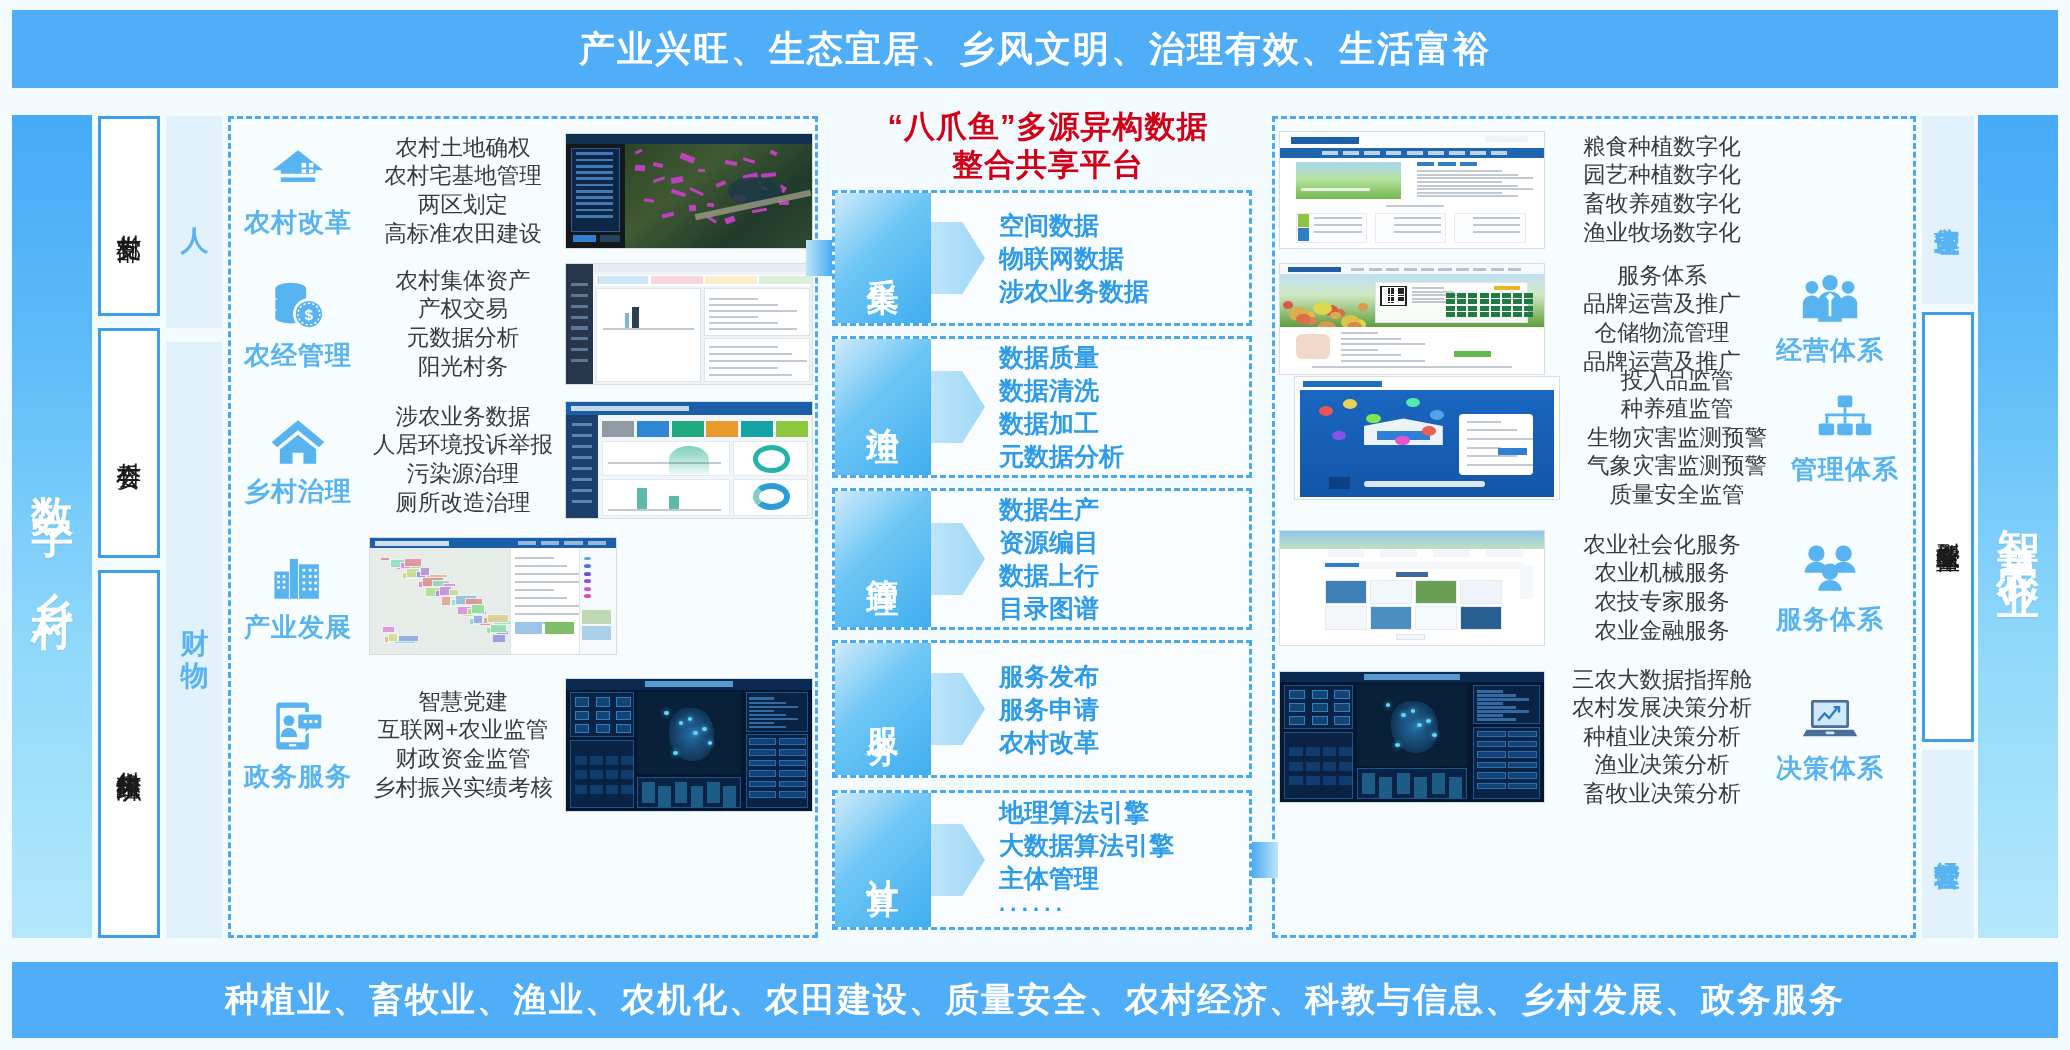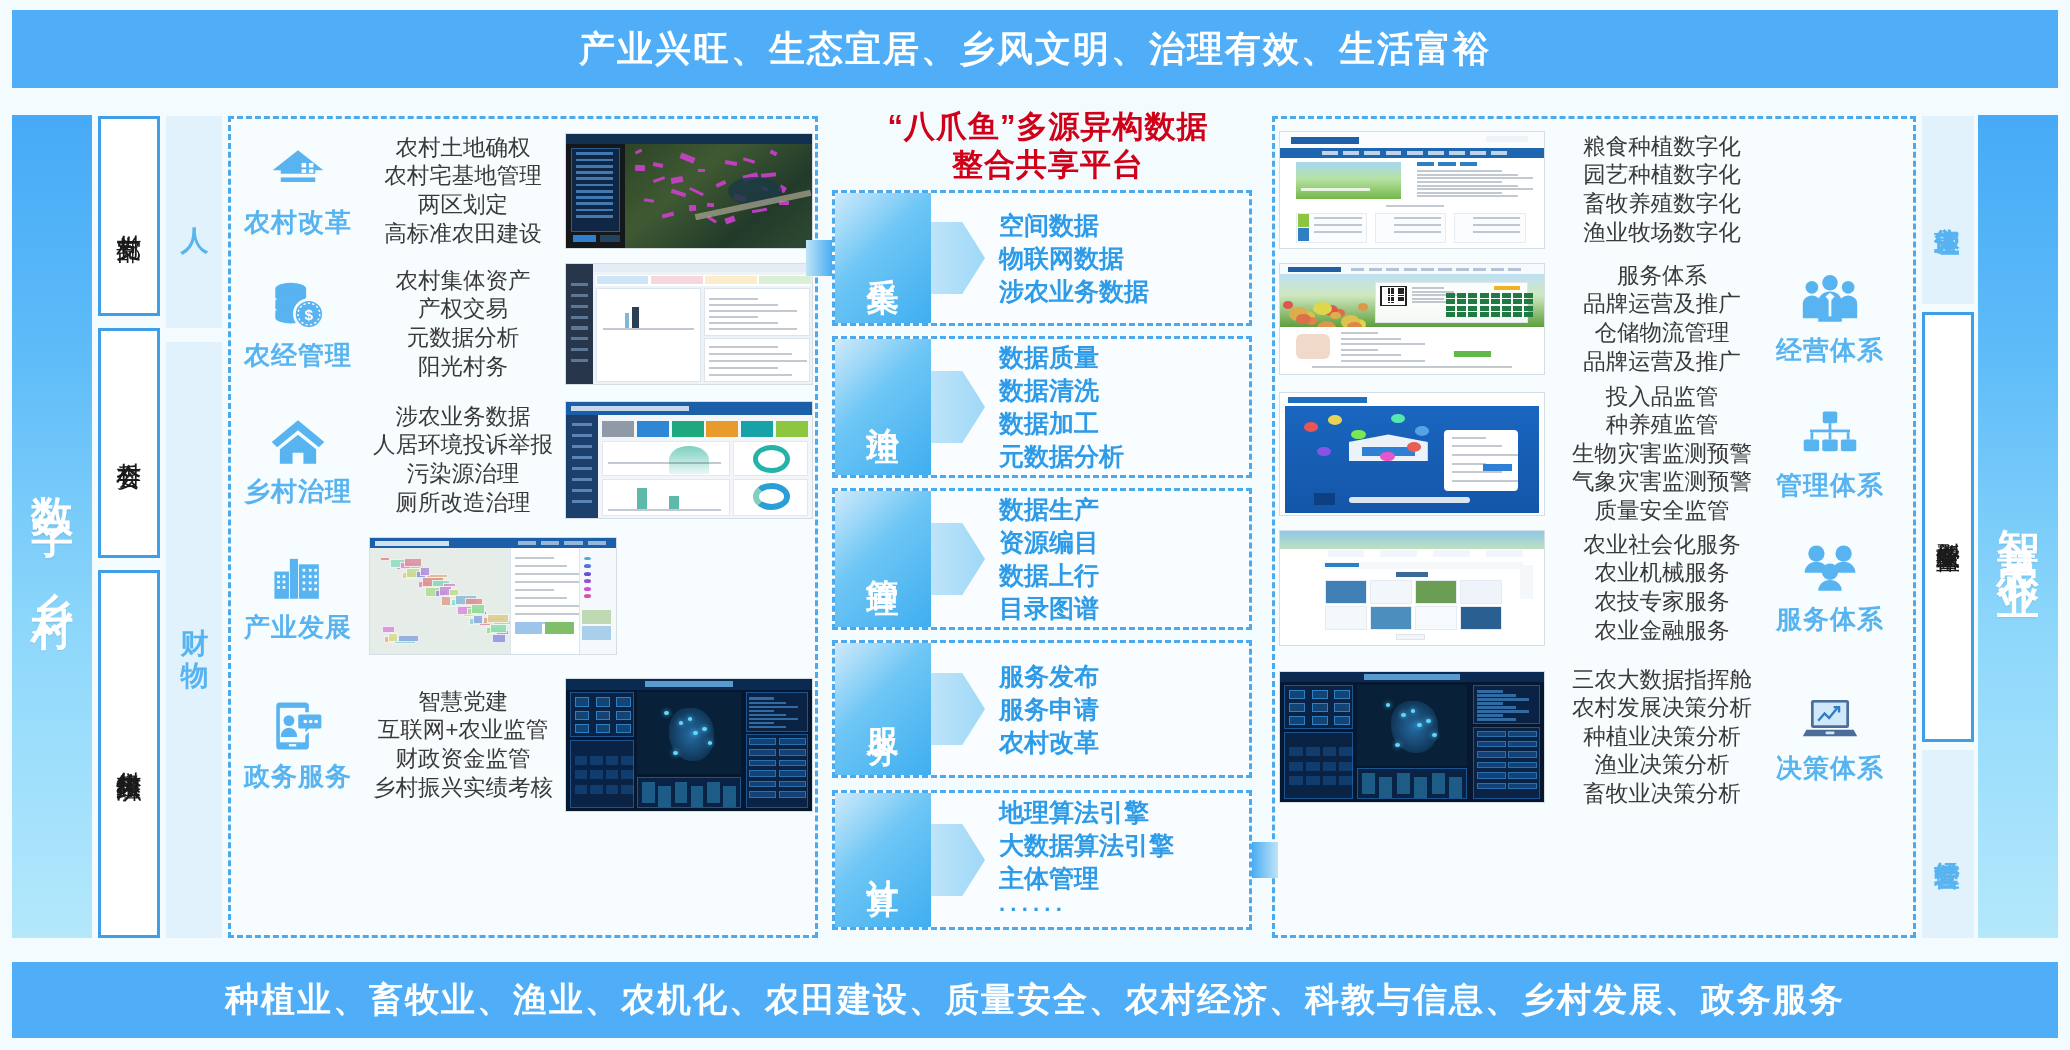--- a/index.html
+++ b/index.html
@@ -770,21 +770,21 @@
               <circle cx="52" cy="18" r="7" fill="#58B4F0"></circle>
               <path d="M42 52V36c0-5 4.5-9 10-9s10 4 10 9v16z" fill="#58B4F0"></path>
               <circle cx="32" cy="13" r="8.5" fill="#58B4F0"></circle>
               <path d="M19 56V34c0-6.5 5.8-11.5 13-11.5S45 27.5 45 34v22z" fill="#58B4F0"></path>
               <path d="M32 24l-5 4 5 6 5-6z" fill="#F7FCFE"></path>
               <rect x="30.5" y="32" width="3" height="18" fill="#F7FCFE"></rect>
             </svg></span>
           <div class="mod-icon-label">经营体系</div>
         </div>
       </div>
-      <div class="rmod-row" style="top: 268px; height: 134px;">
+      <div class="rmod-row" style="top: 252px; height: 134px; justify-content: center;">
         <div class="mod-shot" style="width: 266px; height: 124px;">
           <div class="sh" style="inset:0;background:#fff"></div>
       <div class="sh" style="left:0;top:0;right:0;height:11%;background:#fff"></div>
       <div class="sh" style="left:3%;top:3%;width:30%;height:5%;background:#1f6fc0"></div>
       <div class="sh" style="left:2%;top:11%;right:2%;bottom:2%;background:linear-gradient(180deg,#1a66c0 0%,#1356a8 100%)"></div>
       <div class="sh" style="left:26%;top:34%;width:30%;height:22%;background:rgba(255,255,255,.92);clip-path:polygon(50% 0,100% 28%,100% 100%,0 100%,0 28%)"></div>
       <div class="sh" style="left:31%;top:44%;width:20%;height:8%;background:#2f7fd4"></div>
       <div class="sh" style="left:9%;top:24%;width:5.5%;height:8%;border-radius:50%;background:hsl(0,75%,62%)"></div>
           <div class="sh" style="left:18%;top:18%;width:5.5%;height:8%;border-radius:50%;background:hsl(52,75%,62%)"></div>
           <div class="sh" style="left:27%;top:30%;width:5.5%;height:8%;border-radius:50%;background:hsl(104,75%,62%)"></div>

